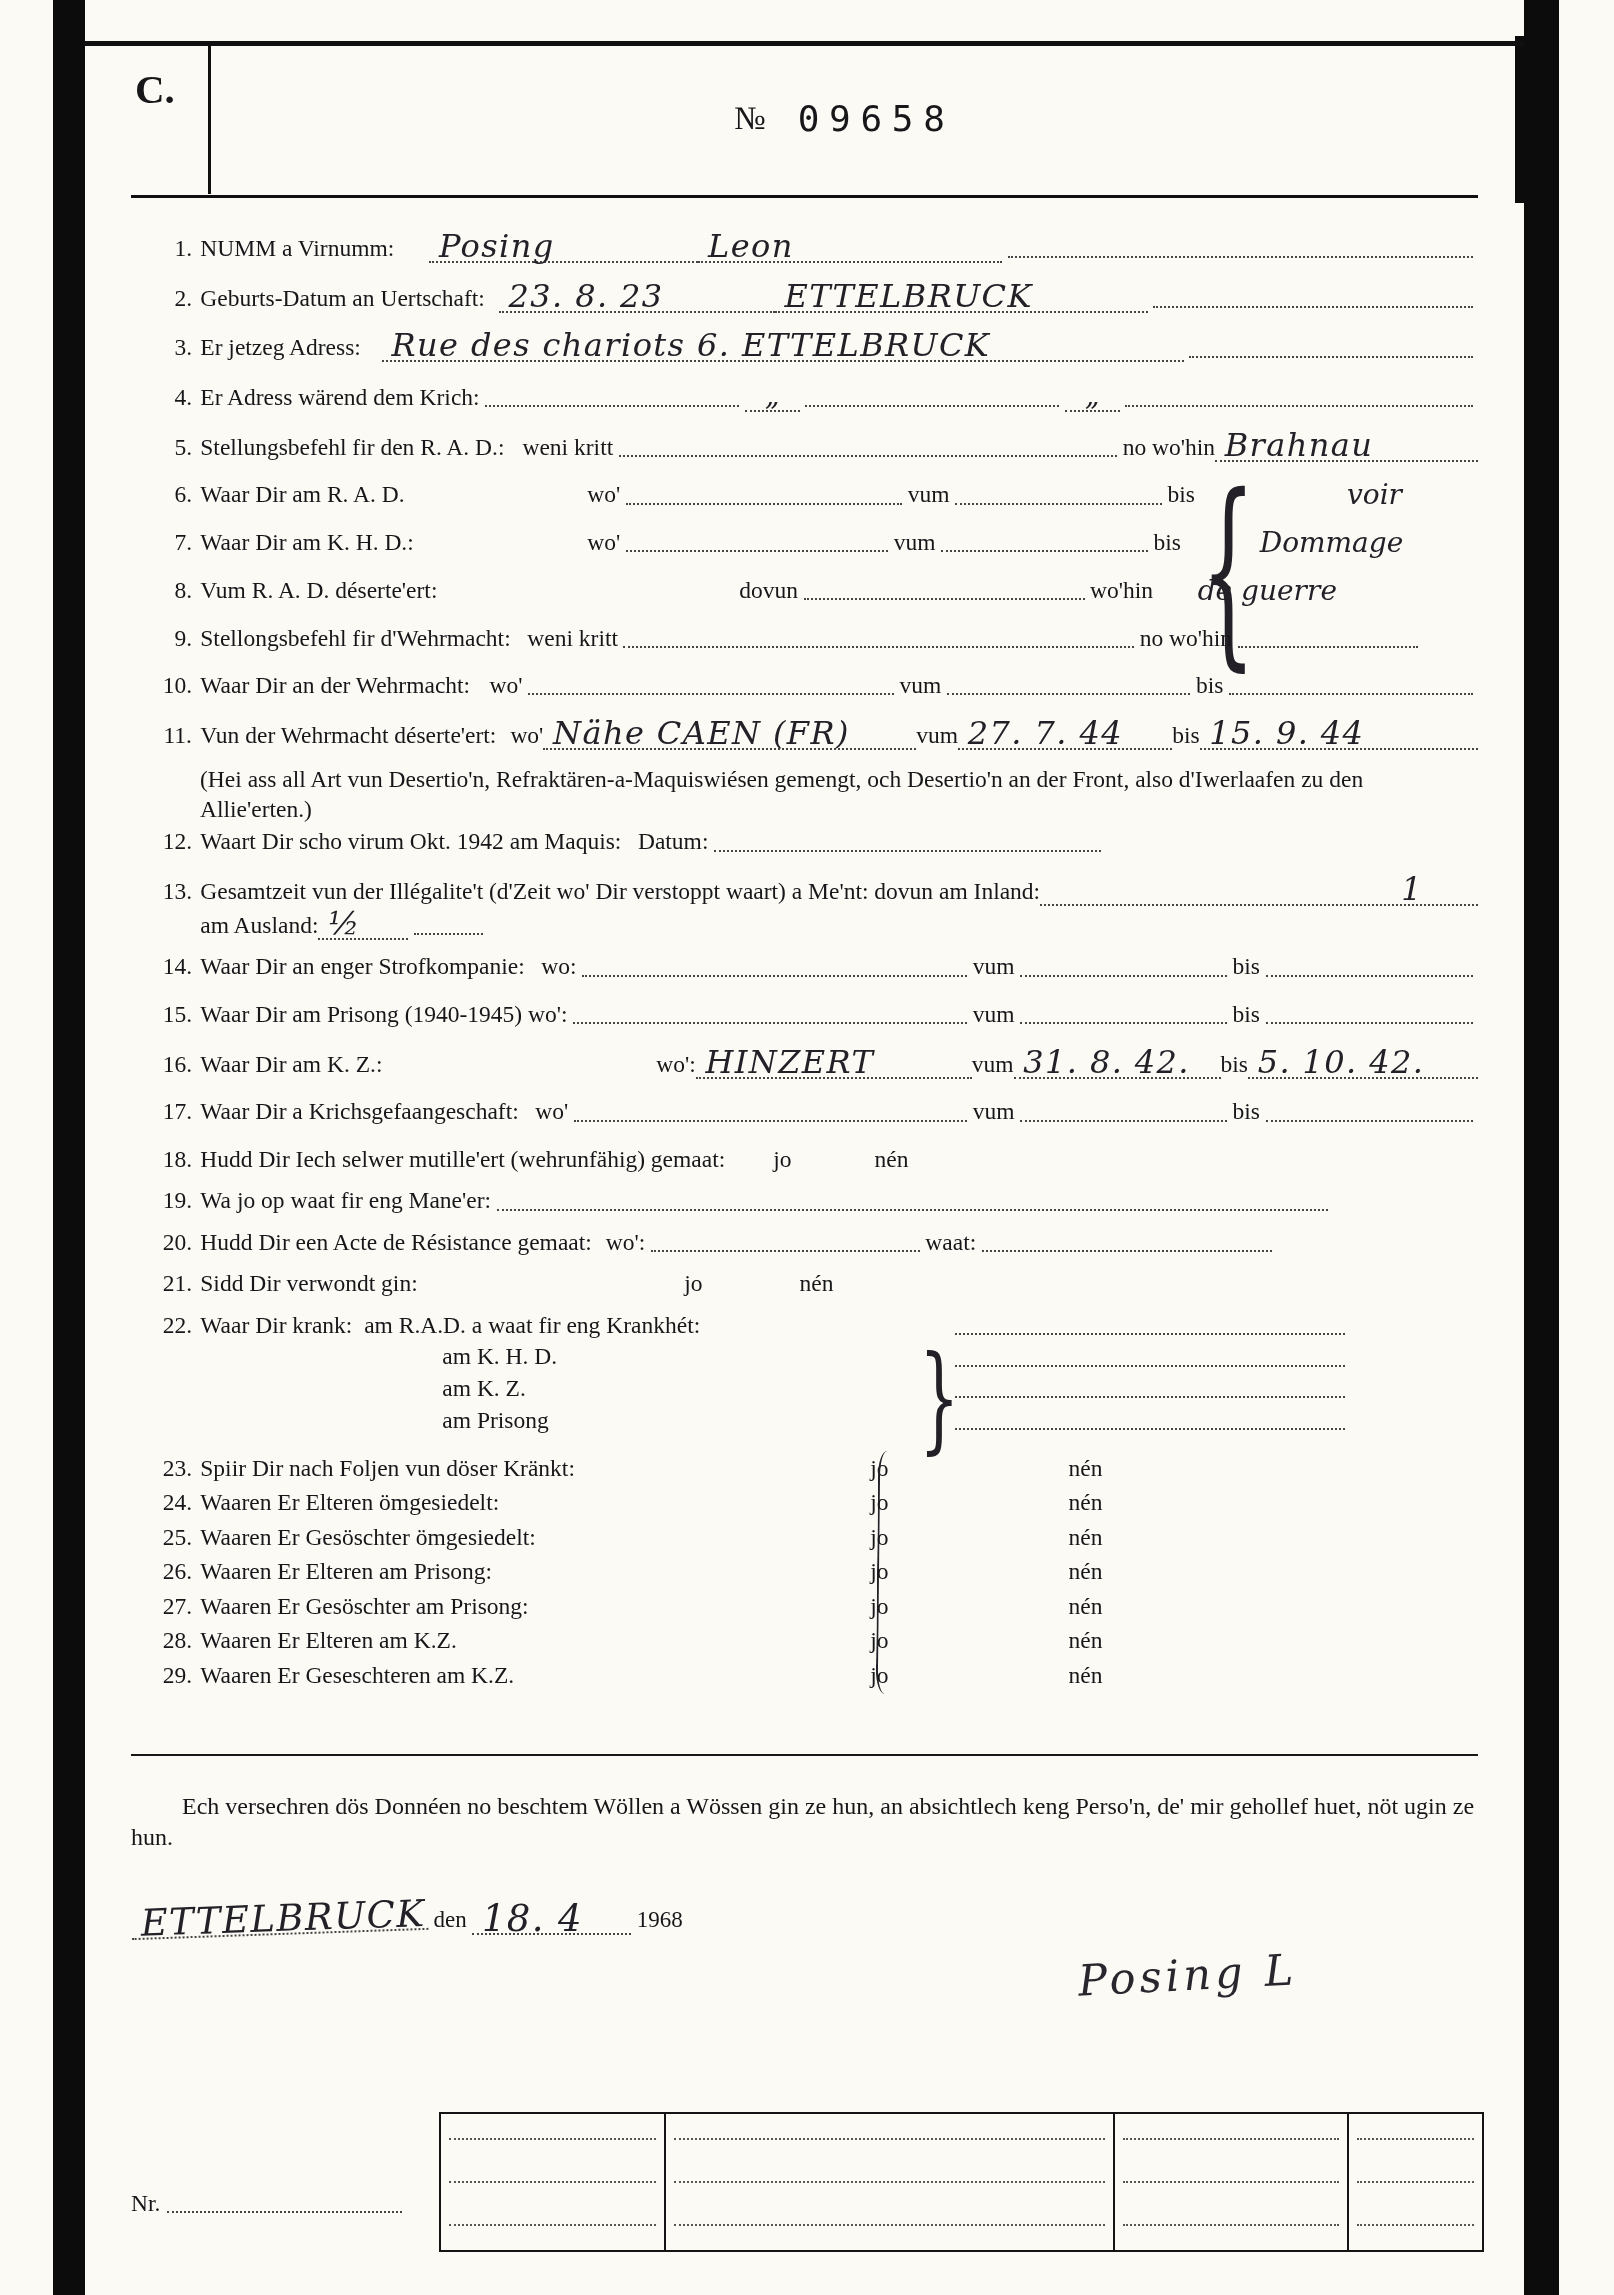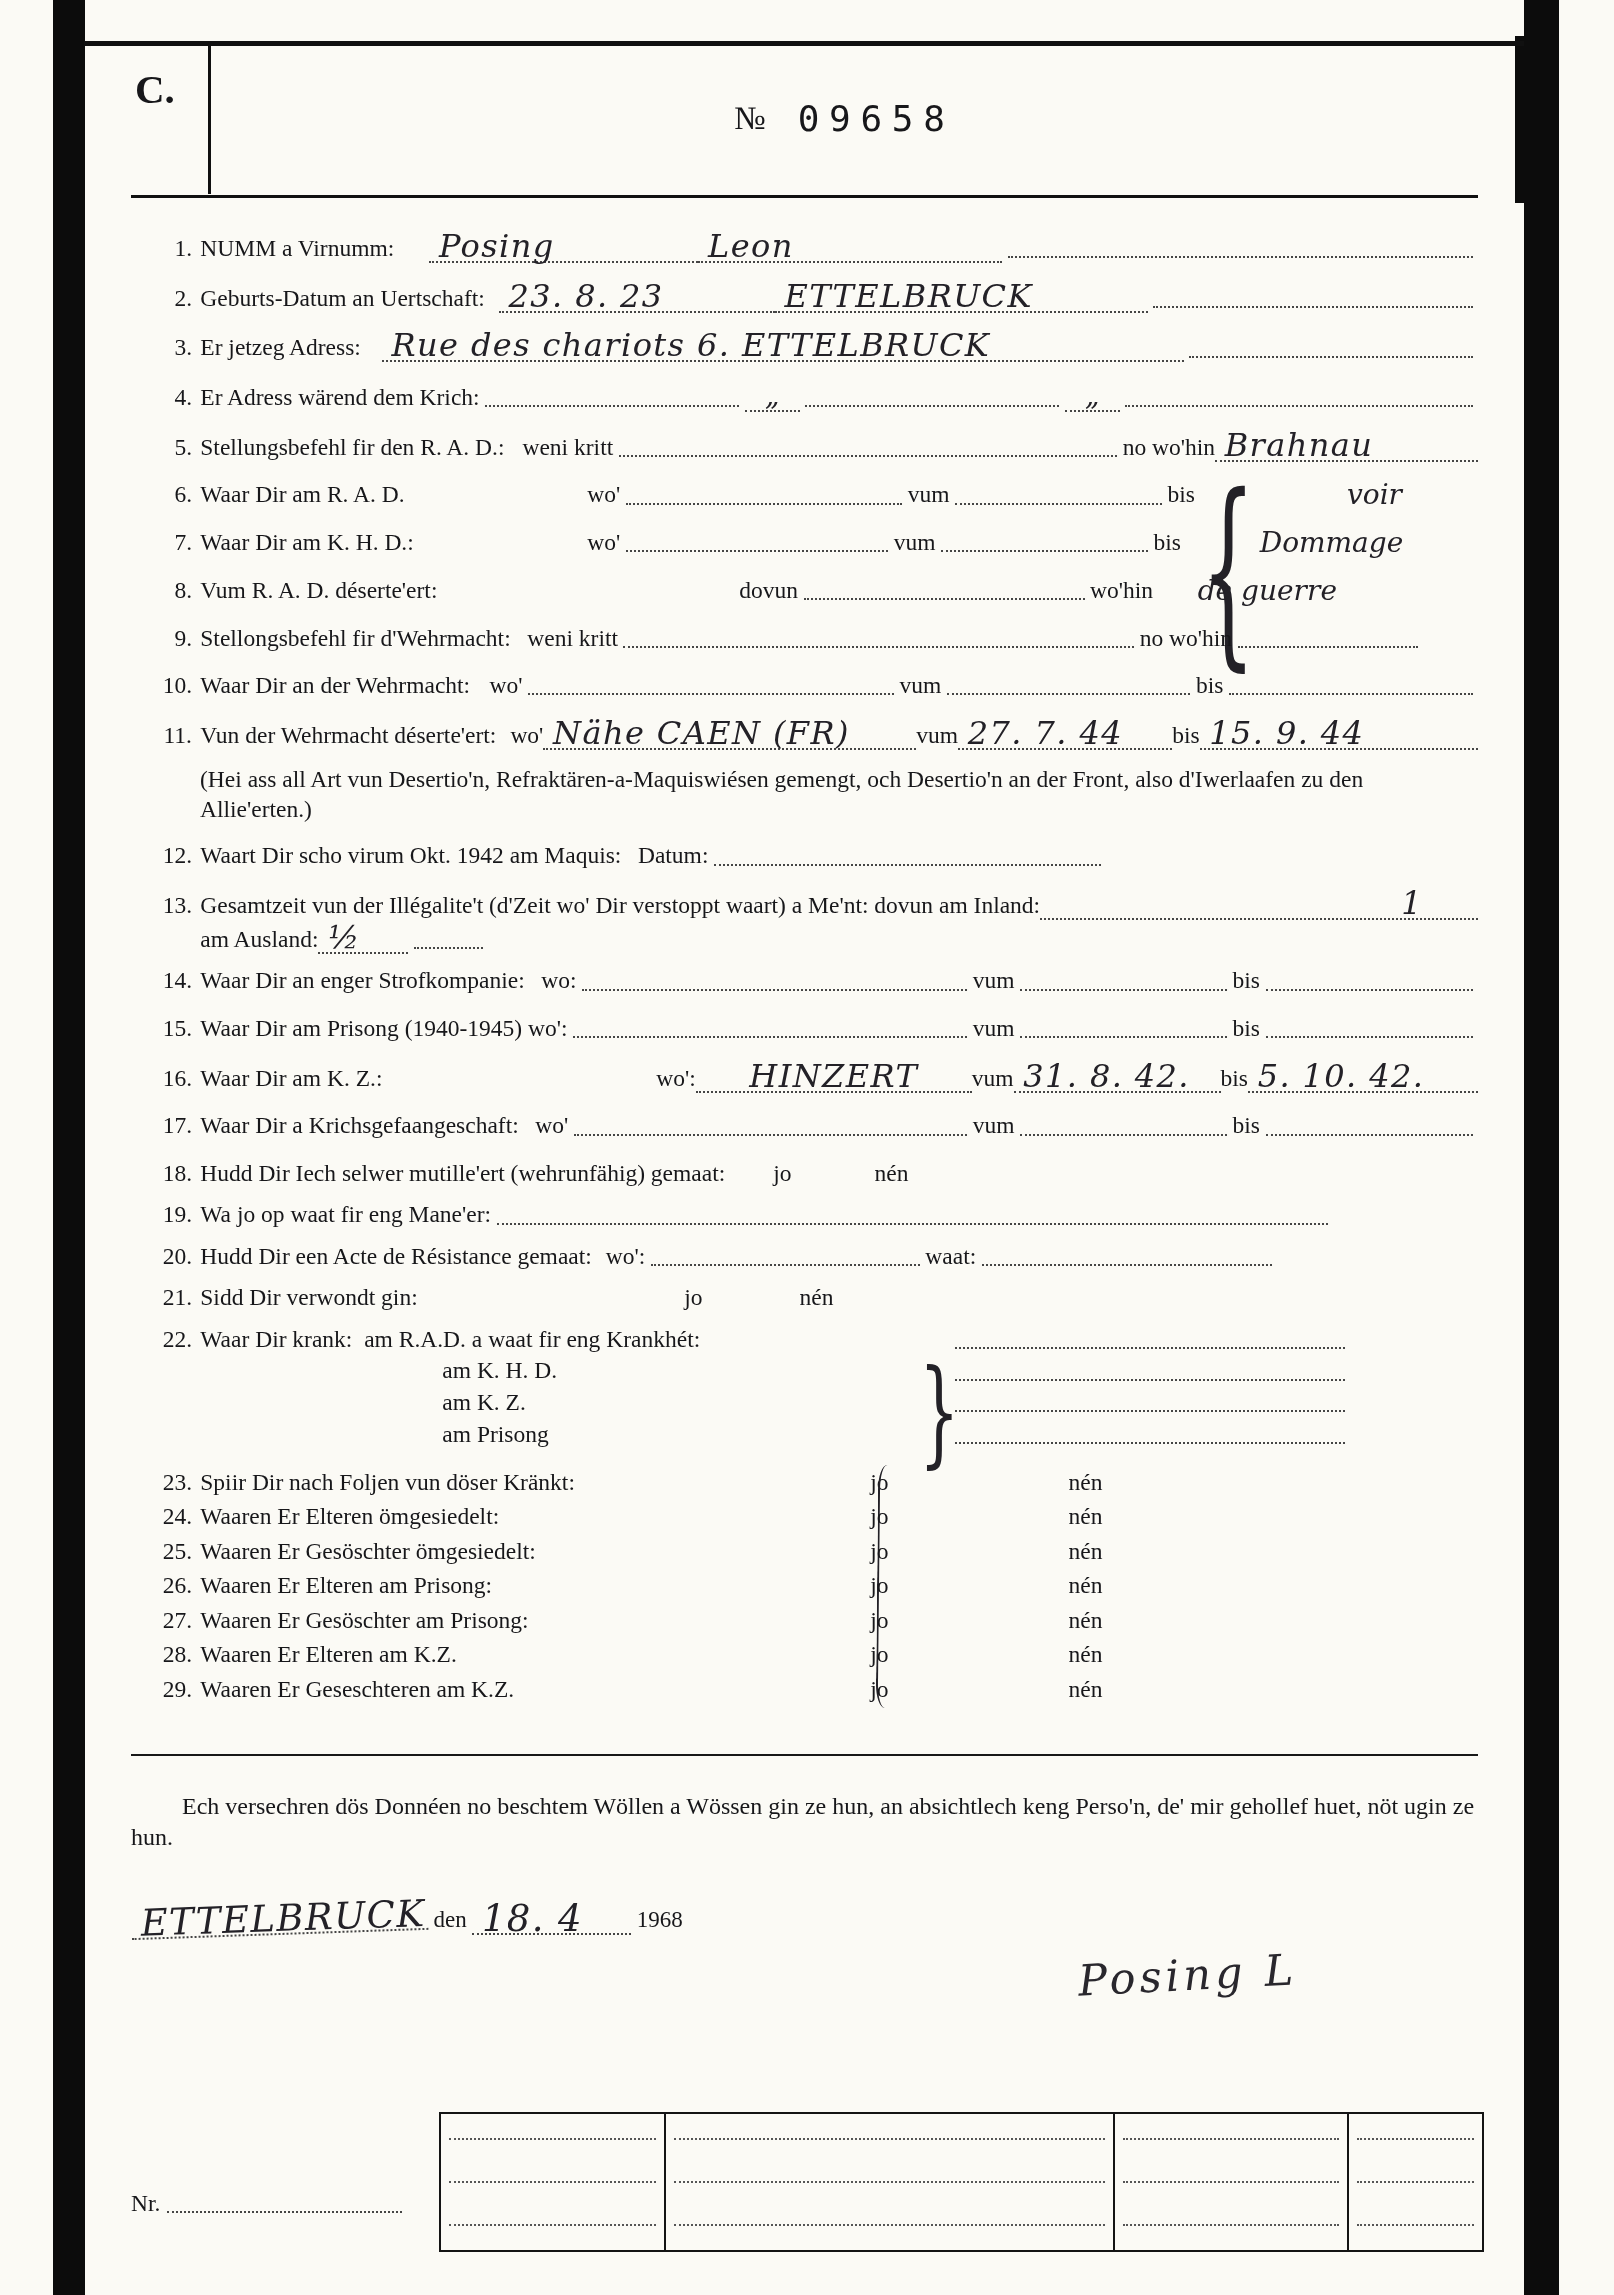--- a/index.html
+++ b/index.html
@@ -29,21 +29,21 @@
   .numcol{flex:none;width:61px;margin-right:8.3px;text-align:right;font-size:23.5px;line-height:29px;}
   .txt{flex:none;font-size:23.5px;line-height:29px;white-space:pre;}
   .dots{flex:1 1 28px;border-bottom:2.1px dotted #454545;margin:0 5.5px 4.8px;min-width:14px;height:0;align-self:flex-end;}
   .gap{flex:none;}
   .hand{flex:none;font-family:"DejaVu Serif",serif;font-style:italic;font-size:28px;line-height:29px;
         border-bottom:2.1px dotted #454545;padding:0 9.7px;white-space:pre;color:#232127;}
   .hand.big{font-size:32px;letter-spacing:1.4px;}
   .hand.noul{border-bottom:none;}
   .hand.ctr{text-align:center;}
   .hand.rt{text-align:right;padding-right:55px;}
-  .para{display:block;font-size:23.5px;line-height:30px;margin:-4.1px 0 17px 69px;width:1251px;}
+  .para{display:block;font-size:23.5px;line-height:30px;margin:-4.1px 0 3px 69px;width:1251px;}
   
   .deco{position:absolute;pointer-events:none;color:#232127;font-family:"DejaVu Serif",serif;}
   .brace69{left:1070px;top:-11px;font-size:204px;line-height:204px;transform:scaleX(.42);transform-origin:left top;}
   .brace22{left:788px;top:29px;font-size:116px;line-height:116px;transform:scaleX(.55);transform-origin:left top;}
   .jostrike{left:746px;top:-2.8px;width:18px;height:243px;border-left:2.8px solid #232127;
             border-radius:50%/10%;transform:rotate(.6deg);}
   
   .sep-rule{position:absolute;left:131px;top:1754px;width:1347px;height:2.1px;background:#181818;}
   .declaration{position:absolute;left:131px;top:1791px;width:1347px;font-size:24px;line-height:31px;text-indent:51px;}
   .dateline{position:absolute;left:131px;top:1904px;display:flex;align-items:flex-end;}
@@ -222,21 +222,21 @@
         <span class="dots"></span>
         <span class="txt">vum</span>
         <span class="dots" style="width: 207px; flex: 0 0 auto;"></span>
         <span class="txt">bis</span>
         <span class="dots" style="width: 207px; flex: 0 0 auto;"></span>
       </div>
       <div class="row">
         <span class="numcol">16.</span>
         <span class="txt" style="width: 456px; flex: 0 0 auto;">Waar Dir am K. Z.:</span>
         <span class="txt">wo':</span>
-        <span class="hand big" style="width: 276px; flex: 0 0 auto; text-align: center;">HINZERT</span>
+        <span class="hand big" style="width: 276px; flex: 0 0 auto;">HINZERT</span>
         <span class="txt">vum</span>
         <span class="hand big" style="width: 207px; flex: 0 0 auto;">31. 8. 42.</span>
         <span class="txt">bis</span>
         <span class="hand big" style="flex: 1 1 21px;">5. 10. 42.</span>
       </div>
       <div class="row">
         <span class="numcol">17.</span>
         <span class="txt">Waar Dir a Krichsgefaangeschaft:</span>
         <span class="gap" style="width: 16.6px; flex: 0 0 auto;"></span>
         <span class="txt">wo'</span>

